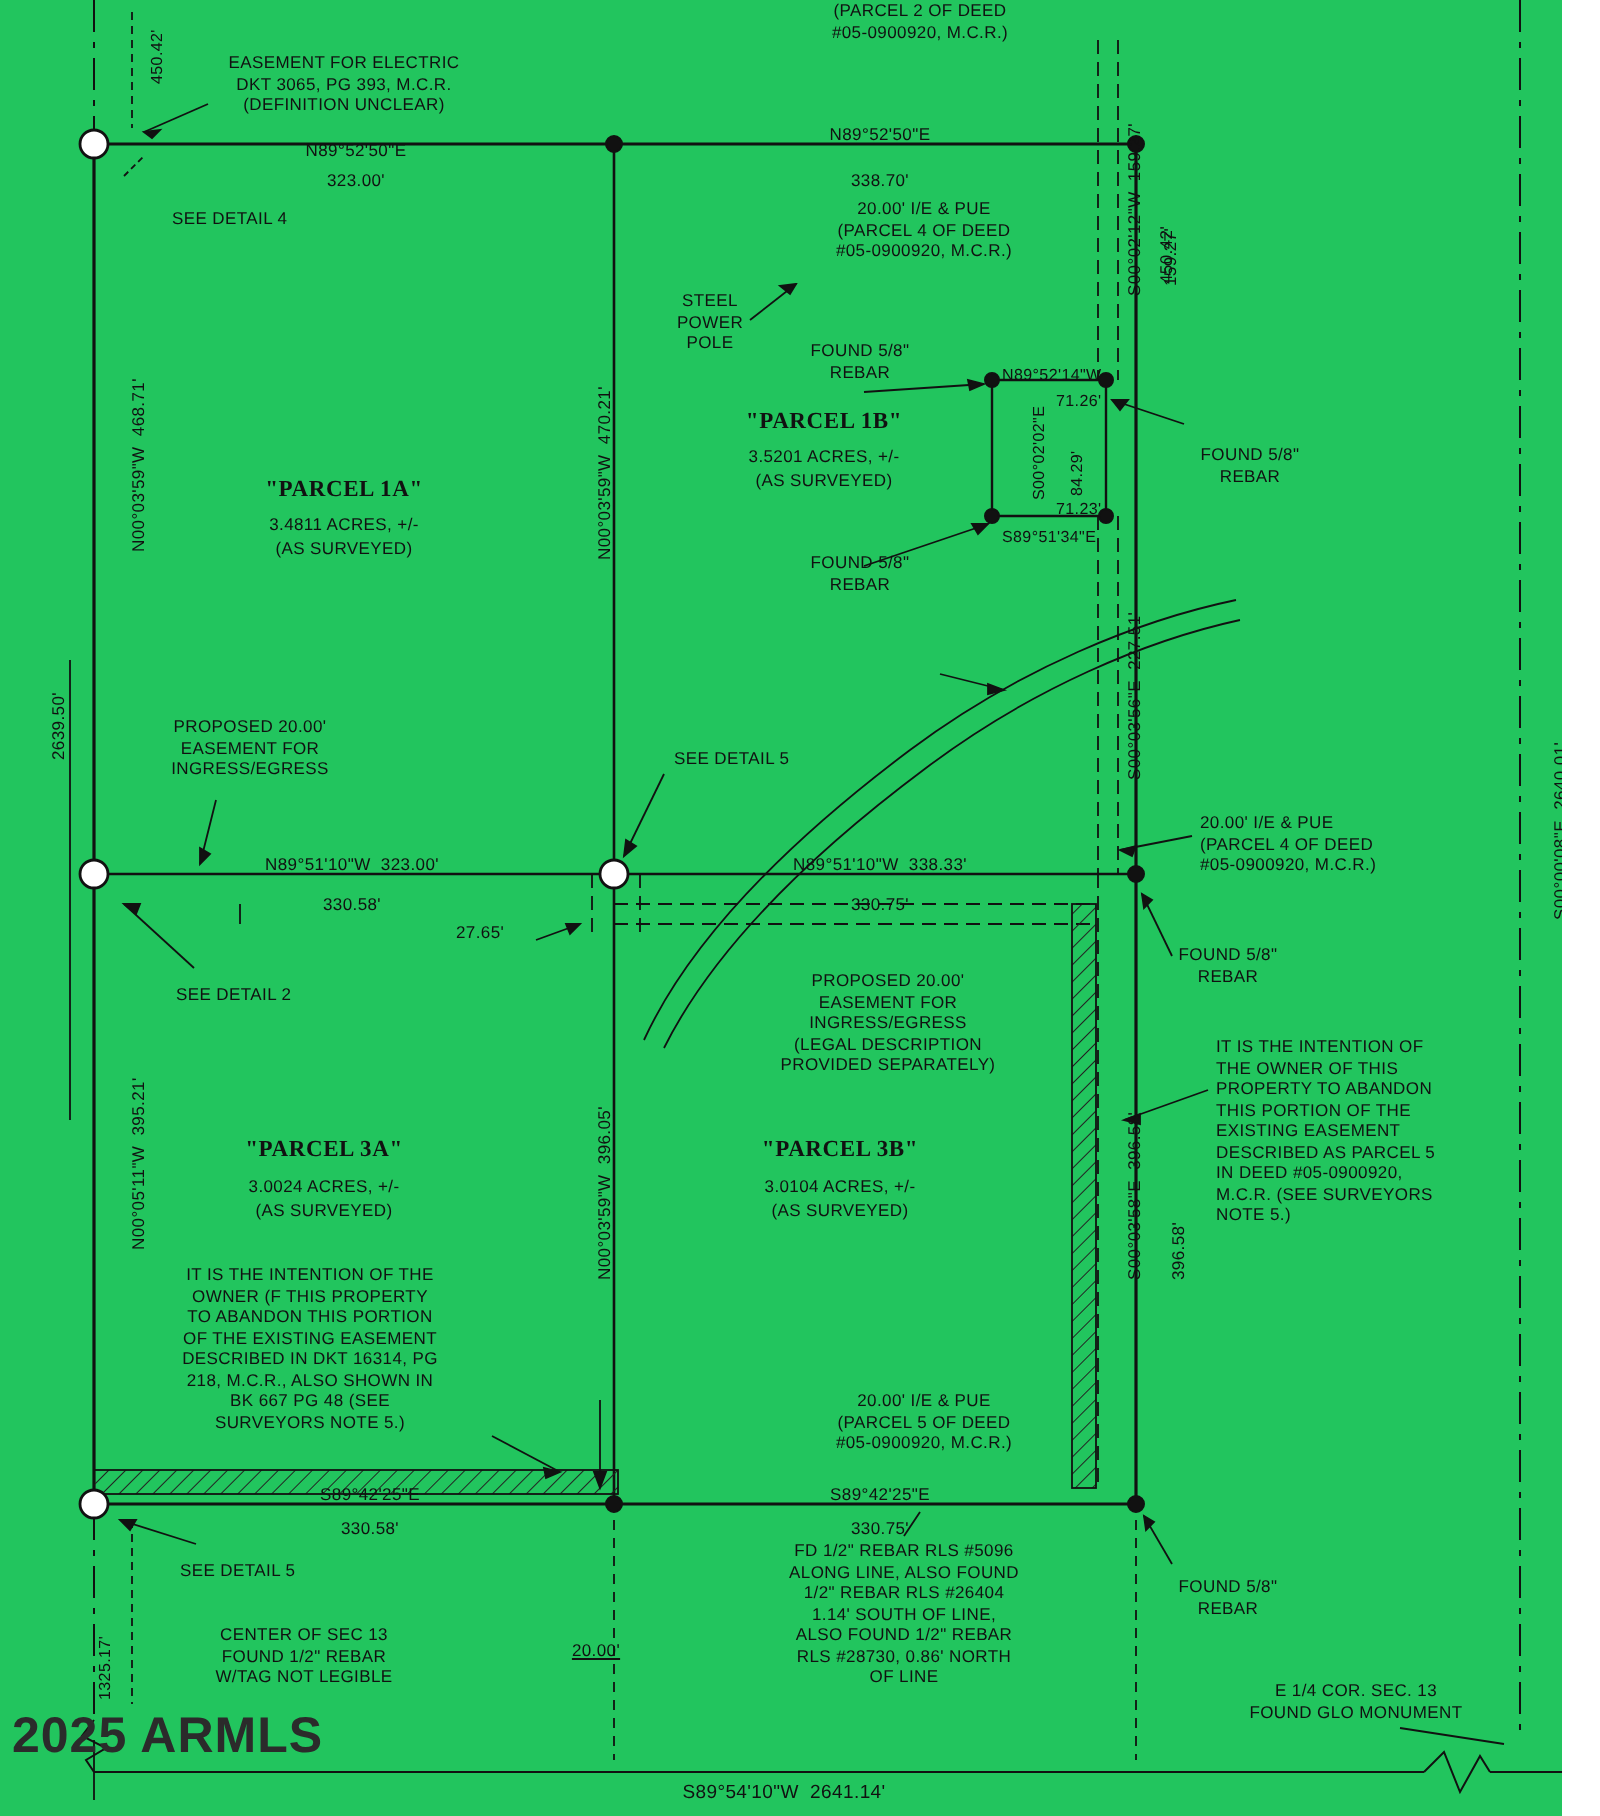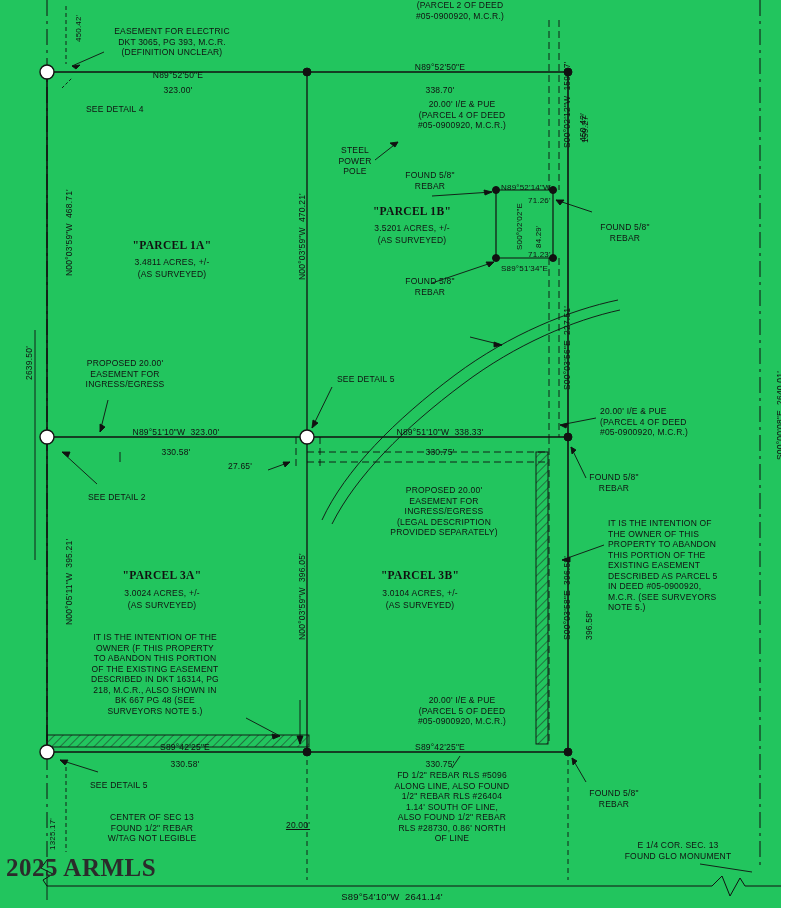--- a/index.html
+++ b/index.html
@@ -39,21 +39,21 @@
     letter-spacing: 0.3px;
   }
   .vert {
     transform-origin: 0 0;
   }
   .rot90 { transform: rotate(-90deg); }
   .watermark {
     position: absolute;
     left: 6px;
     top: 854px;
-    font-family: Liberation Serif, serif;
+    font-family: Liberation Sans, sans-serif;
     font-size: 25px;
     font-weight: bold;
     color: #2b2b2b;
     letter-spacing: 0.5px;
     text-align: right;
   }
 </style>
 </head>
 <body>
 

